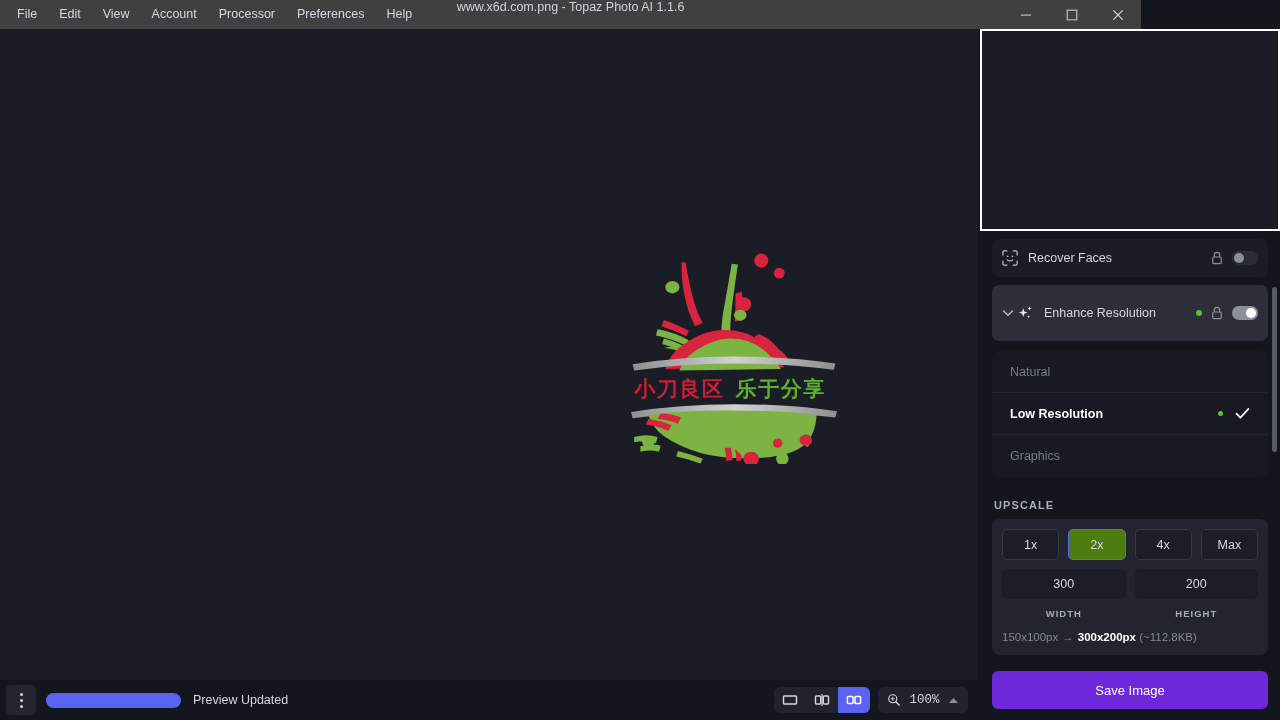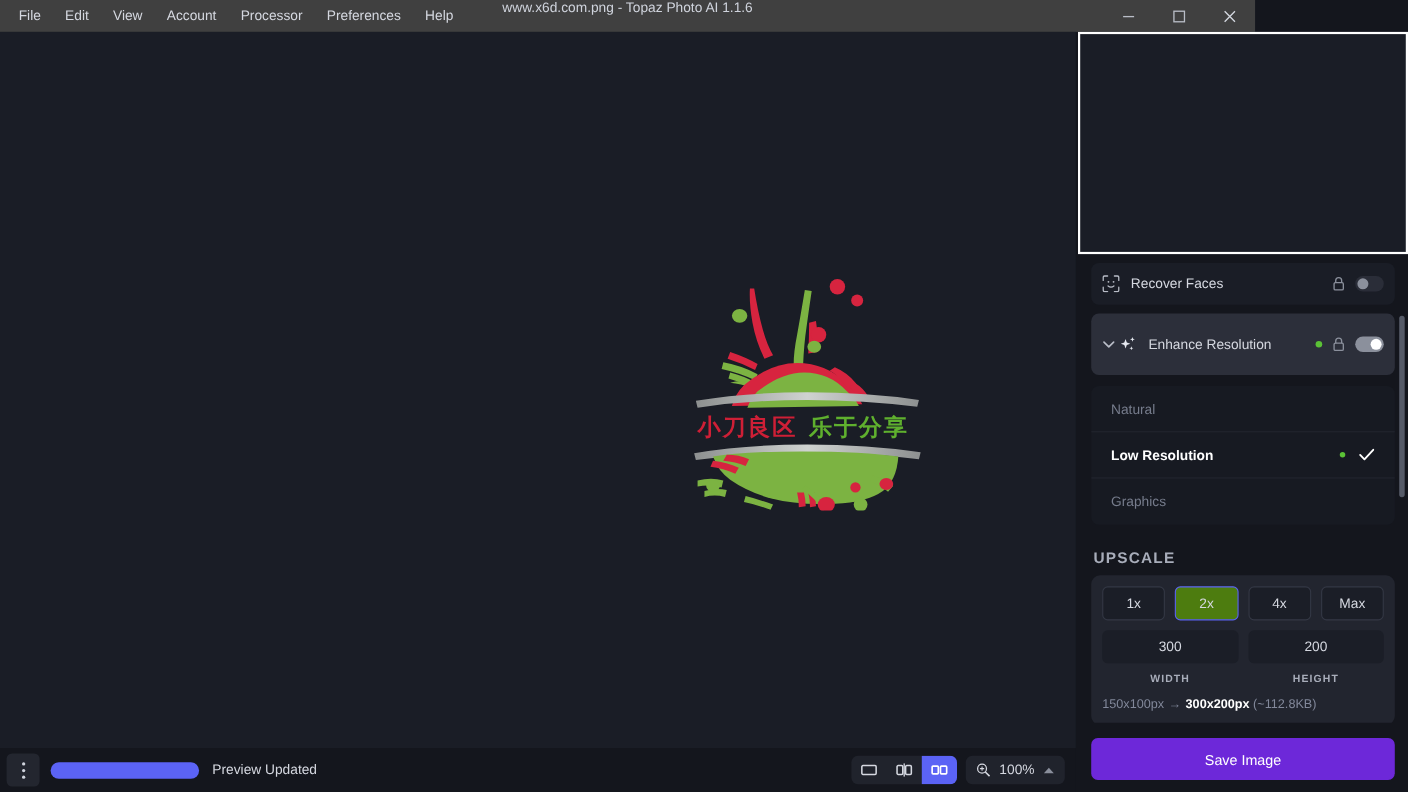--- a/index.html
+++ b/index.html
@@ -60,21 +60,21 @@
     background:#23262f; display:flex; flex-direction:column;
     align-items:center; justify-content:center; gap:3px; cursor:default;
   }
   #dots-btn span{ width:3px; height:3px; border-radius:50%; background:#cfd3dc; display:block; }
   #progress-track{
     width:135px; height:15px; border-radius:8px; background:#5b63f5;
     margin-left:10px;
   }
   #progress-label{ font-size:12.5px; color:#d5d8e0; margin-left:12px; }
   #bottom-right{
-    margin-left:auto; display:flex; align-items:center; gap:8px; margin-right:10px;
+    margin-left:auto; display:flex; align-items:center; gap:8px; margin-right:10px;font-family:Liberation Mono, monospace;
   }
   #viewmodes{
     display:flex; background:#20232c; border-radius:6px; overflow:hidden; height:26px;
   }
   .vm-btn{
     width:32px; height:26px; display:flex; align-items:center; justify-content:center;
     cursor:default;
   }
   .vm-btn.active{ background:#5b63f5; }
   #zoomgroup{
@@ -124,21 +124,21 @@
   .model-row{
     height:42px; display:flex; align-items:center; padding:0 18px;
     border-bottom:1px solid #22252f; cursor:default;
   }
   .model-row:last-child{ border-bottom:none; }
   .model-name{ font-size:12.5px; color:#767c8c; }
   .model-row.selected .model-name{ color:#ffffff; font-weight:bold; }
   .model-right{ margin-left:auto; display:flex; align-items:center; gap:12px; }
 
   #upscale-label{
-    font-size:14px; letter-spacing:1.1px; color:#a8adba;
+    font-size:11px; letter-spacing:1.1px; color:#a8adba;
     font-weight:bold; margin:22px 0 8px 14px;
   }
   #upscale-card{
     margin:0 12px; background:#22252f; border-radius:8px; padding:10px;
   }
   #factor-row{ display:flex; gap:9px; }
   .factor-btn{
     flex:1; height:31px; border-radius:5px; background:#1b1e27;
     border:1px solid #343845;
     display:flex; align-items:center; justify-content:center;

